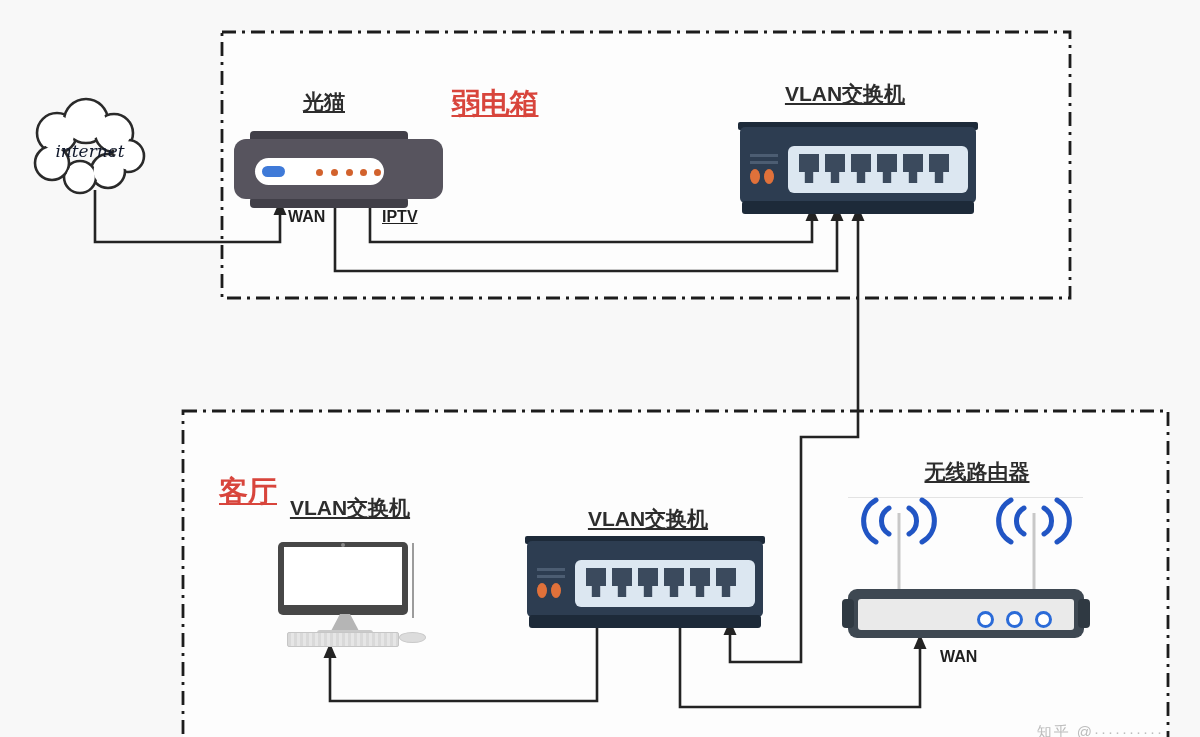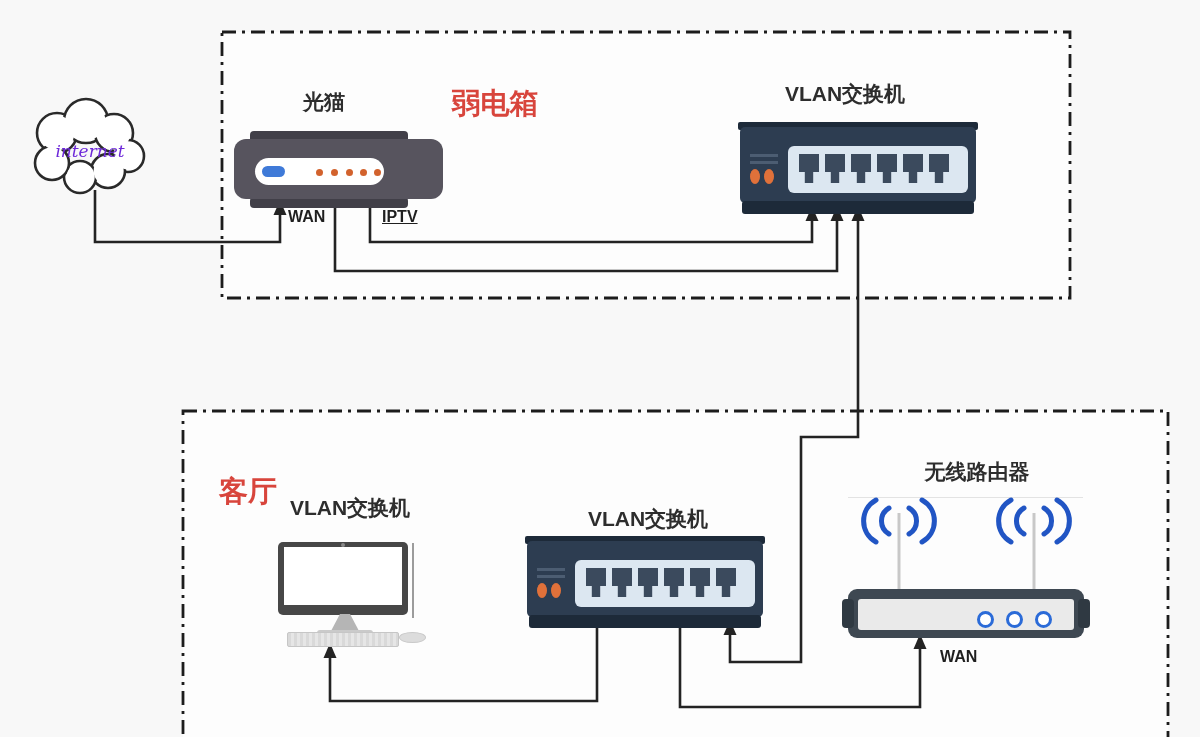--- a/index.html
+++ b/index.html
@@ -1,24 +1,24 @@
 <!DOCTYPE html>
 <html><head>
 <meta charset="utf-8">
 <style>
   html,body{margin:0;padding:0;}
   body{font-family:"Liberation Sans","DejaVu Sans",sans-serif;background:#f8f8f8;}
   .stage{position:relative;width:1200px;height:737px;overflow:hidden;background:#f8f8f8;}
   .stage svg.wires{position:absolute;left:0;top:0;z-index:1;}
   .dev{position:absolute;z-index:2;}
   .lbl{position:absolute;z-index:3;font-weight:bold;color:#2d2d2d;font-size:21px;white-space:nowrap;}
-  .lbl.center{transform:translateX(-50%);}
+  .lbl.center{transform:translateX(-50%);text-decoration:underline;}
   .lbl.red{color:#d8453c;font-size:29px;}
   .lbl.small{font-size:16px;color:#1f1f1f;}
-  .cloud-label{position:absolute;z-index:3;font-style:italic;font-size:17px;color:#6d28d9;
+  .cloud-label{position:absolute;z-index:3;font-style:italic;font-size:17px;color:#0f172a;
     font-family:"DejaVu Serif","Liberation Serif",serif;transform:translate(-50%,-50%);}
 
   
   .modem-lid{position:absolute;background:#413f48;border-radius:4px;}
   .modem-body{position:absolute;left:234px;top:139px;width:209px;height:60px;background:#57545e;border-radius:12px;}
   .modem-bar{position:absolute;left:255px;top:158px;width:129px;height:27px;background:#ffffff;border-radius:14px;}
   .modem-led{position:absolute;left:262px;top:166px;width:23px;height:11px;background:#3f7ad8;border-radius:6px;}
   .mdot{position:absolute;top:169px;width:7px;height:7px;border-radius:50%;background:#d2622d;}
 
   
@@ -203,14 +203,15 @@
         <path d="M62 3  A24 24 0 0 1 62 45"></path>
       </g>
     </svg>
     <div class="router-body"></div>
     <div class="router-bar"></div>
     <div class="led" style="left:977px;"></div>
     <div class="led" style="left:1006px;"></div>
     <div class="led" style="left:1035px;"></div>
   </div>
 
+  <div class="watermark">知乎 @··········</div>
 
 </div>
 
 </body></html>

